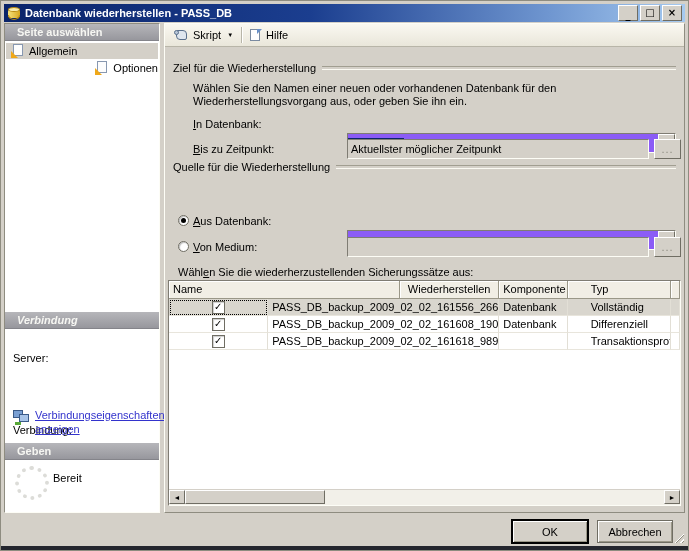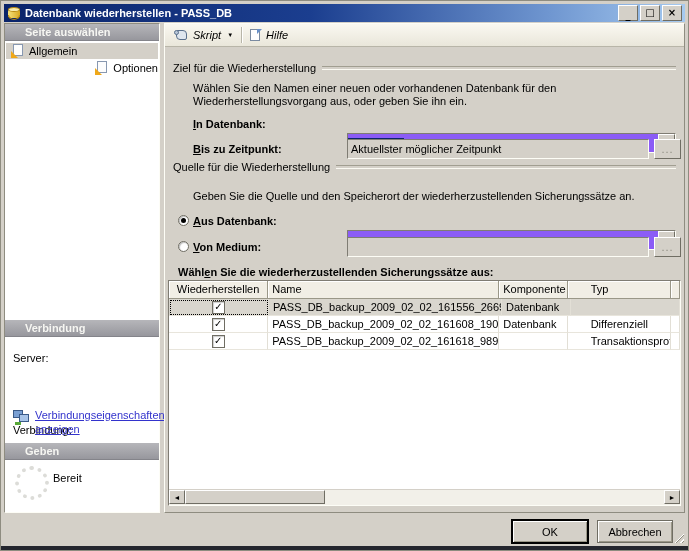--- a/index.html
+++ b/index.html
@@ -18,55 +18,55 @@
   .winbtns{display:flex;gap:2px;margin-right:1px;}
   .winbtn{width:18px;height:14px;background:#d4d0c8;border:1px solid;border-color:#fff #6f6d63 #6f6d63 #fff;
           display:flex;align-items:center;justify-content:center;font-size:10px;font-weight:bold;line-height:1;
           font-family:"DejaVu Sans",sans-serif;}
   .winbtn .min-glyph{transform:translateY(2px);}
   
   .sidebar{position:absolute;left:3px;top:22px;width:156px;height:490px;background:#fff;
            border:1px solid;border-color:#8e8c80 #fdfdf6 #fdfdf6 #8e8c80;box-sizing:border-box;}
   .side-header{position:absolute;left:0;right:0;height:17px;
                background:linear-gradient(180deg,#b6b6ba 0%,#97979d 100%);
-               color:#f6f6f2;font-weight:bold;display:flex;align-items:center;padding-left:20px;
+               color:#f6f6f2;font-weight:bold;display:flex;align-items:center;padding-left:12px;
                border-bottom:1px solid #84848a;box-sizing:border-box;}
   .side-item{position:absolute;left:1px;right:1px;height:16px;display:flex;align-items:center;gap:5px;padding-left:5px;}
   .side-item.selected{background:#d4d0c8;}
   .page-icon{width:13px;height:14px;position:relative;flex:0 0 auto;}
   .page-icon .sheet{position:absolute;left:2px;top:0;width:10px;height:12px;background:#fdfdfd;border:1px solid #8898b0;box-sizing:border-box;}
   .page-icon .mark{position:absolute;left:0;bottom:0;width:0;height:0;border-left:7px solid #f0a818;border-top:7px solid transparent;}
   .side-label{color:#000;}
   .side-text{position:absolute;left:8px;color:#000;}
   .conn-link{position:absolute;left:30px;width:130px;color:#3333cc;text-decoration:underline;line-height:14px;cursor:pointer;}
   .connprops-icon{position:absolute;left:8px;width:18px;height:16px;}
   .connprops-icon .mon1{position:absolute;left:0;top:1px;width:10px;height:8px;background:#7aa0d4;border:1px solid #3a5a88;box-sizing:border-box;}
   .connprops-icon .mon2{position:absolute;left:6px;top:5px;width:10px;height:8px;background:#a8c4e8;border:1px solid #3a5a88;box-sizing:border-box;}
   .connprops-icon .plug{position:absolute;left:2px;bottom:0;width:6px;height:3px;background:#58a838;}
   .spinner{position:absolute;left:10px;width:26px;height:26px;border:4px dotted #dcdcd8;border-radius:50%;}
   
   .main{position:absolute;left:163px;top:22px;width:521px;height:490px;background:#d4d0c8;
         border:1px solid;border-color:#fdfdf6 #8e8c80 #8e8c80 #fdfdf6;box-sizing:border-box;}
   .toolbar{position:absolute;left:0;right:0;top:0;height:23px;background:linear-gradient(180deg,#faf8f1,#e9e6da);
-           border-bottom:1px solid #b8b5a8;display:flex;align-items:center;padding-left:6px;box-sizing:border-box;font-style:italic;}
+           border-bottom:1px solid #b8b5a8;display:flex;align-items:center;padding-left:6px;box-sizing:border-box;}
   .tool-btn{display:flex;align-items:center;gap:4px;padding:1px 4px;height:18px;}
   .scroll-icon{width:14px;height:12px;position:relative;}
   .scroll-icon .paper{position:absolute;left:1px;top:1px;width:11px;height:10px;background:#dfe6ee;border:1px solid #5a708c;border-radius:2px 4px 2px 4px;box-sizing:border-box;}
   .scroll-icon .curl{position:absolute;left:-1px;top:1px;width:5px;height:5px;border:1px solid #5a708c;border-radius:50%;background:#b8c6d8;box-sizing:border-box;}
   .help-icon{width:12px;height:13px;position:relative;}
   .help-icon .sheet{position:absolute;left:0;top:0;width:10px;height:12px;background:#fff;border:1px solid #7a8aa0;box-sizing:border-box;}
   .help-icon .fold{position:absolute;right:0;top:0;width:0;height:0;border-left:5px solid #6890c8;border-bottom:5px solid transparent;}
   .drop-arrow{font-size:6px;line-height:1;margin-left:2px;}
   .tool-sep{width:1px;height:16px;background:#b8b5a8;margin:0 4px;box-shadow:1px 0 0 #fff;}
   
   .group-title{position:absolute;left:8px;right:8px;display:flex;align-items:center;}
   .group-title .gt{white-space:nowrap;padding-right:6px;}
   .group-title .line{flex:1;height:2px;border-top:1px solid #a19e91;border-bottom:1px solid #fbfaf3;}
   .desc{position:absolute;left:28px;width:482px;line-height:13px;}
-  .fld-label{position:absolute;left:28px;white-space:nowrap;font-weight:bold;}
+  .fld-label{position:absolute;left:28px;white-space:nowrap;}
   .combo{position:absolute;left:182px;width:329px;height:20px;background:#8b5cf6;border:1px solid;border-color:#7f7c73 #fdfdf6 #fdfdf6 #7f7c73;
          box-sizing:border-box;display:flex;align-items:flex-end;margin-top:19px;}
   .combo .val{flex:1;padding:1px 2px;white-space:nowrap;overflow:hidden;}
   .combo .val.selected{background:#0a246a;color:#fff;flex:0 0 auto;padding:1px 3px;}
   .combo .btn{width:17px;align-self:stretch;background:#d4d0c8;border:1px solid;border-color:#fff #6f6d63 #6f6d63 #fff;
               display:flex;align-items:center;justify-content:center;font-size:7px;box-sizing:border-box;}
   .textbox{position:absolute;left:182px;width:302px;height:20px;background:#d4d0c8;border:1px solid;border-color:#7f7c73 #fdfdf6 #fdfdf6 #7f7c73;
            box-sizing:border-box;display:flex;align-items:center;padding:0 3px;white-space:nowrap;overflow:hidden;}
   .browse-btn{position:absolute;left:489px;width:27px;height:20px;background:#d4d0c8;border:1px solid;border-color:#fff #6f6d63 #6f6d63 #fff;
               box-sizing:border-box;display:flex;align-items:center;justify-content:center;color:#8e8c80;letter-spacing:1px;}
@@ -145,21 +145,21 @@
       <span class="side-label">Allgemein</span>
     </div>
     <div class="side-item" style="top:36px;justify-content:flex-end;">
       <div class="page-icon">
           <div class="sheet"></div>
           <div class="mark"></div>
         </div>
       <span class="side-label">Optionen</span>
     </div>
 
-    <div class="side-header" style="top:296px;">Verbindung</div>
+    <div class="side-header" style="top:288px;font-style:italic;">Verbindung</div>
     <div class="side-text" style="top:328px;">Server:</div>
     <div class="side-text" style="top:360px;margin-top:40px;">Verbindung:</div>
     <div class="connprops-icon" style="top:385px;">
         <div class="mon1"></div>
         <div class="mon2"></div>
         <div class="plug"></div>
       </div>
     <div class="conn-link" style="top:384px;">Verbindungseigenschaften anzeigen</div>
 
     <div class="side-header" style="top:419px;">Geben</div>
@@ -208,21 +208,20 @@
       <span>Aktuellster möglicher Zeitpunkt</span>
     </div>
     <div class="browse-btn" style="top:115px;">
       <span>...</span>
     </div>
 
     <div class="group-title" style="top:137px;">
       <span class="gt">Quelle für die Wiederherstellung</span>
       <span class="line"></span>
     </div>
-    <div class="desc" style="top:166px;">Geben Sie die Quelle und den Speicherort der wiederherzustellenden Sicherungssätze an.</div>
 
     <div class="radio checked" style="top:191px;">
         <div class="dot"></div>
       </div>
     <div class="fld-label" style="top:191px;"><u>A</u>us Datenbank:</div>
     <div class="combo" style="top:187px;">
       <span class="val">PASS_DB</span>
       <span class="btn">
           <span>▼</span>
         </span>
@@ -234,35 +233,36 @@
       <span></span>
     </div>
     <div class="browse-btn" style="top:213px;">
       <span>...</span>
     </div>
 
     <div class="fld-label" style="top:242px;left:13px;">Wähl<u>e</u>n Sie die wiederherzustellenden Sicherungssätze aus:</div>
 
     <div class="grid">
       <div class="t-head">
+        <div class="h-cell col1">Name</div>
         <div class="h-cell col0">Wiederherstellen</div>
-        <div class="h-cell col1">Name</div>
         <div class="h-cell col2">Komponente</div>
         <div class="h-cell col3">Typ</div>
         <div class="h-cell col4"></div>
       </div>
 
       <div class="t-row selected">
         <div class="b-cell col0">
             <span class="checkbox">
               <span>✓</span>
             </span>
           </div>
         <div class="b-cell col1">PASS_DB_backup_2009_02_02_161556_2669219</div>
         <div class="b-cell col2">Datenbank</div>
+        <div class="b-cell col3">Vollständig</div>
         <div class="b-cell col4"></div>
       </div>
       <div class="t-row">
         <div class="b-cell col0">
             <span class="checkbox">
               <span>✓</span>
             </span>
           </div>
         <div class="b-cell col1">PASS_DB_backup_2009_02_02_161608_1906281</div>
         <div class="b-cell col2">Datenbank</div>

